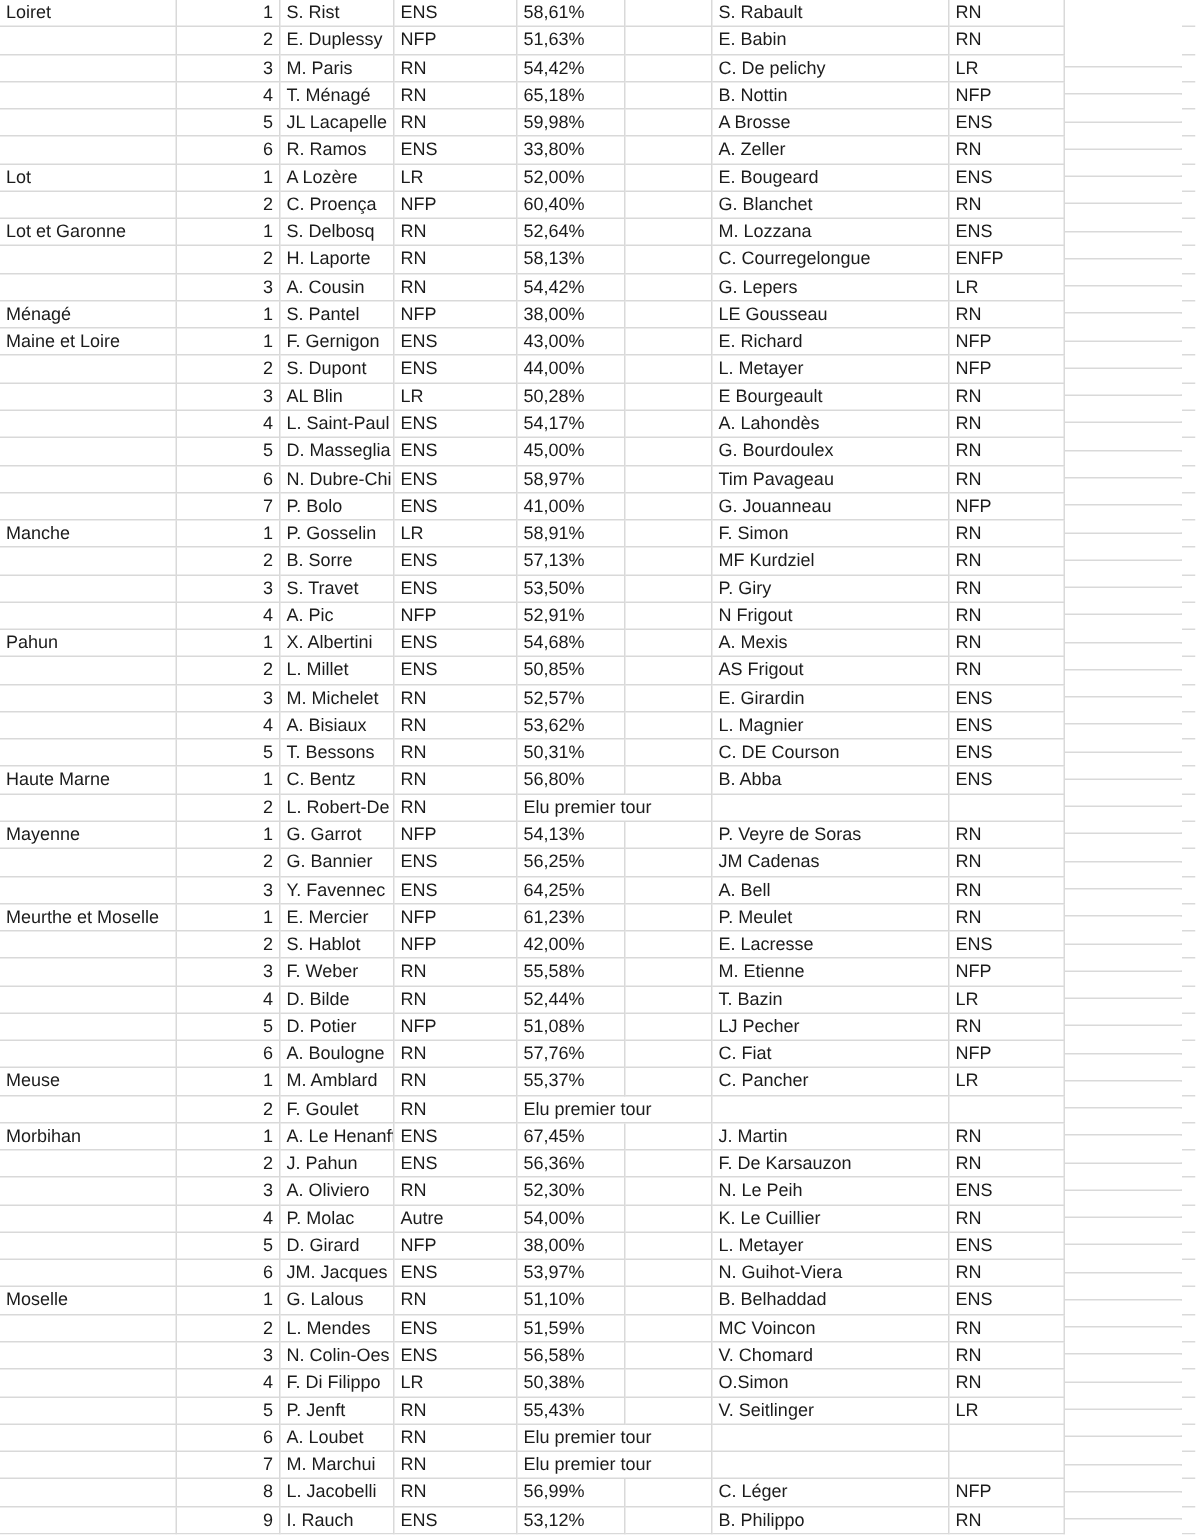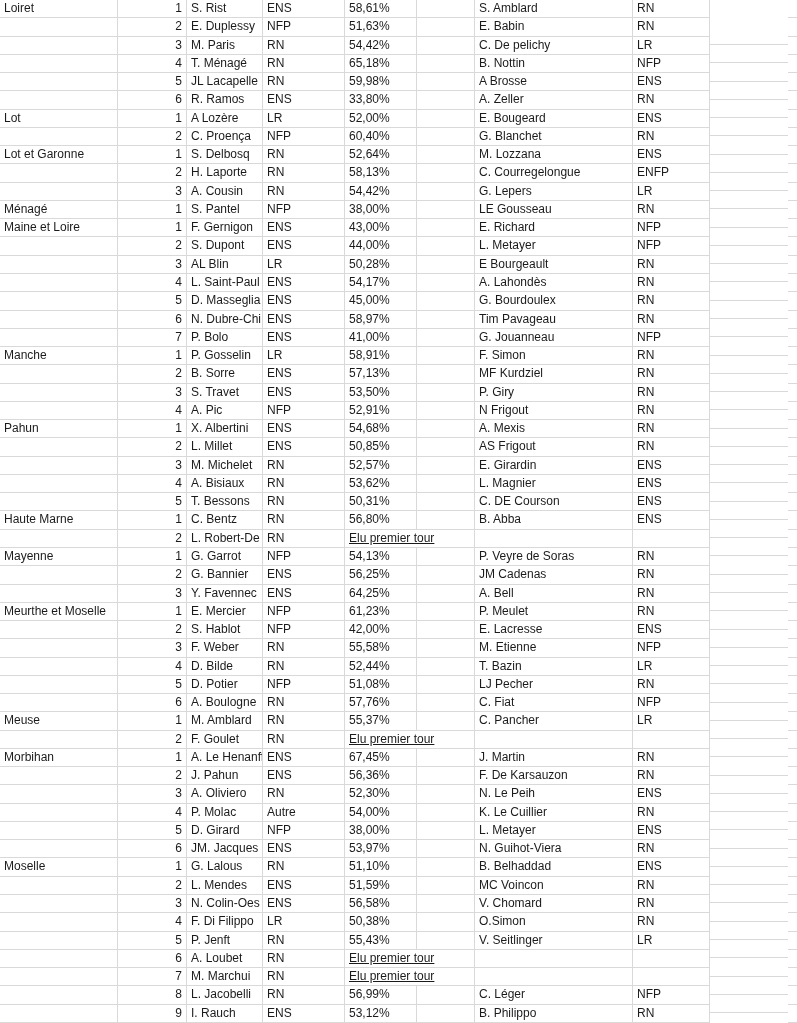--- a/index.html
+++ b/index.html
@@ -32,34 +32,33 @@
     cursor:cell;
   }
   .cell.num{ text-align:right; padding-right:4px; }
   .cell.pct{ text-align:left; padding-right:5px; }
   .cell.pct2{ text-align:right; padding-right:7px;margin-top:44px; }
   .cell.edge{ border-right:none; }
   
   .cell.elu{
     grid-column:5 / span 2;
     text-align:left;
-    text-decoration:underline;
   }
 </style>
 </head>
 <body>
 
 <div id="sheet" style="--gridline: #d9d9d9; --textcol: #1b1b1b;">
     <div class="cell">Loiret</div>
     <div class="cell num">1</div>
     <div class="cell">S. Rist</div>
     <div class="cell">ENS</div>
     <div class="cell pct">58,61%</div>
     <div class="cell"></div>
-    <div class="cell">S. Amblard</div>
+    <div class="cell">S. Rabault</div>
     <div class="cell">RN</div>
     <div class="cell pct2"></div>
     <div class="cell edge"></div>
     <div class="cell"></div>
     <div class="cell num">2</div>
     <div class="cell">E. Duplessy</div>
     <div class="cell">NFP</div>
     <div class="cell pct">51,63%</div>
     <div class="cell"></div>
     <div class="cell">E. Babin</div>

